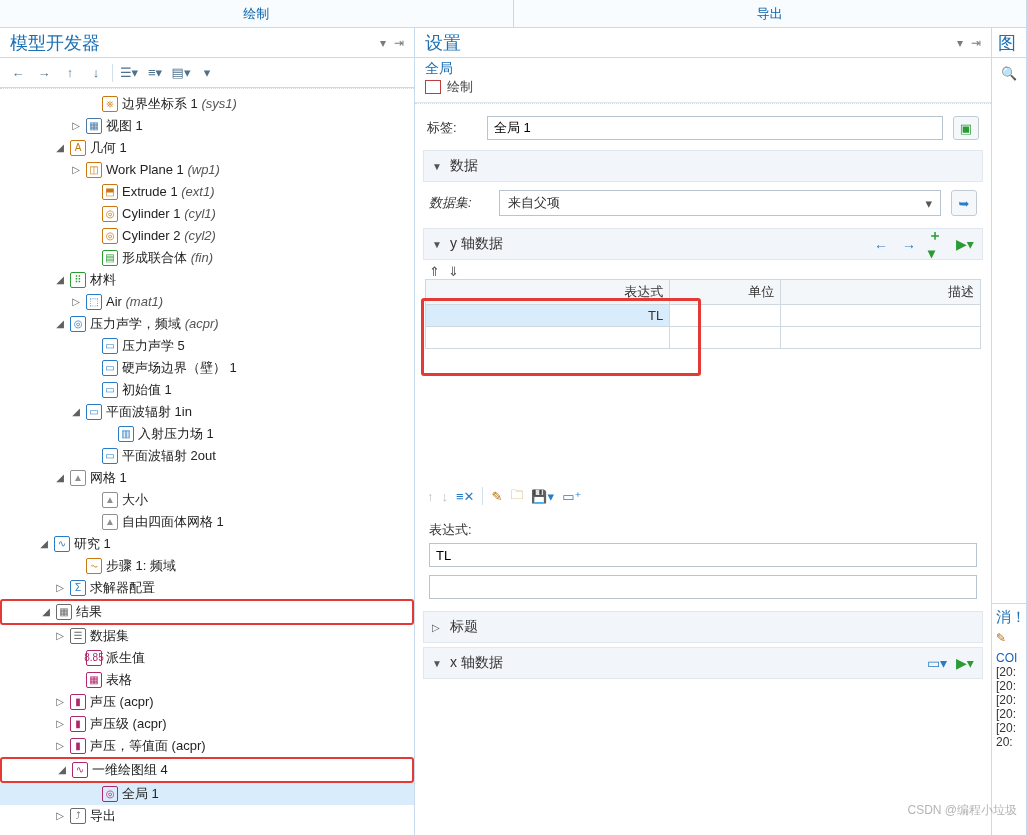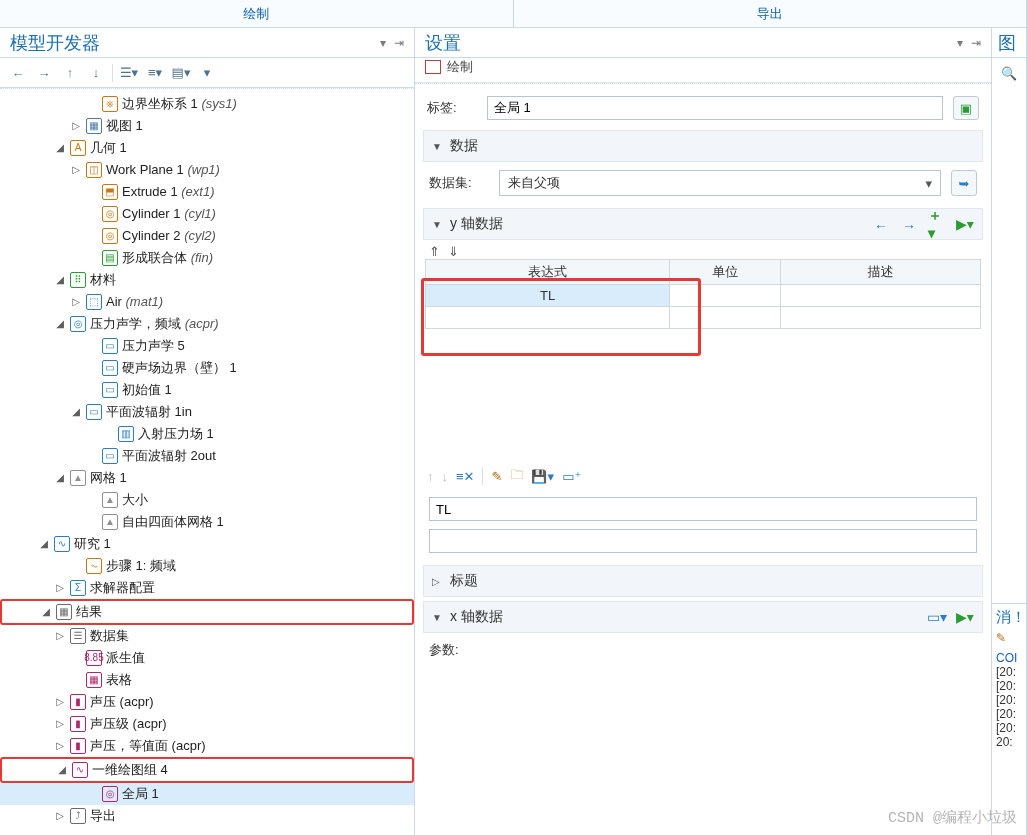--- a/index.html
+++ b/index.html
@@ -92,21 +92,21 @@
   .section-head .twisty { width:12px; color:#555; font-size:10px; }
   .section-head .right { margin-left:auto; display:flex; gap:10px; align-items:center; }
   .icbtn { width:18px;height:18px; display:flex; align-items:center; justify-content:center; cursor:pointer; }
   .ic-add { color:#2b9c34; font-weight:bold; }
   .ic-play { color:#2b9c34; }
   .ic-left { color:#2a7cc6; }
   .ic-right { color:#2a7cc6; }
   .ic-del { color:#b4690e; }
   .section-body { padding:8px 8px 12px 8px; }
   .selrow { display:flex; align-items:center; gap:10px; }
-  .selrow .lab { flex:0 0 60px; }
+  .selrow .lab { flex:0 0 60px;font-style:italic; }
   .selrow .sel {
     flex:1; height:26px; border:1px solid #b8c4d0; display:flex; align-items:center;
     justify-content:space-between; padding:0 8px; background:#fff; cursor:pointer;
   }
   .selrow .sqbtn { width:26px;height:26px;border:1px solid #c2cbd4;border-radius:3px;display:flex;align-items:center;justify-content:center;background:#f5f8fb;cursor:pointer;}
 
   .yrow-arrows { display:flex; gap:8px; padding:4px 8px 0 8px; color:#555; }
 
   
   .tablewrap {
@@ -118,21 +118,21 @@
     top:19px; left:-4px;
     width:280px; height:78px;
     border:3px solid #e53935; border-radius:3px;
     pointer-events:none;
   }
   table.ytbl {
     border-collapse:collapse; width:100%; table-layout:fixed;
     font-size:13px;
   }
   table.ytbl th, table.ytbl td {
-    border:1px solid #cfd7df; padding:3px 6px; height:22px; text-align:center;
+    border:1px solid #cfd7df; padding:3px 6px; height:22px; text-align:right;
     background:#fff; overflow:hidden;
   }
   table.ytbl th { background:#f4f7fa; font-weight:normal; color:#333; }
   table.ytbl td.selcell { background:#d9ecfb; }
   .tablepad { height:130px; border:0px solid #cfd7df; border-top:none; margin:0 4px; }
 
   .tool-strip {
     display:flex; gap:8px; align-items:center; padding:6px 6px; color:#666;
   }
   .tool-strip .vsep { width:1px; height:18px; background:#d2e0eb; }
@@ -151,23 +151,22 @@
   .stripright .sect-icon { height:30px; display:flex; align-items:center; justify-content:center; color:#2a7cc6; }
   .stripright .spacer { flex:1; }
   .stripright .msgbox {
     border-top:1px solid #c9daea; padding:4px 2px 0 4px; font-size:12px; color:#333;
     height:232px; overflow:hidden;
   }
   .stripright .msgbox .msg-title { color:#1b6fb4; font-size:15px; margin-bottom:4px; }
   .stripright .msgbox .lnk { color:#1762bd; }
 
   .watermark {
-    position:fixed; bottom:8px; right:10px; color:rgba(130,130,130,.6); font-size:15px;
+    position:fixed; bottom:16px; right:10px; color:rgba(130,130,130,.6); font-size:12px;
     pointer-events:none;
-    font-family:Liberation Mono, monospace;
   }
 </style>
 </head>
 <body>
 
 <div class="wrap">
 
   <div class="topbar">
     <div class="tab">绘制</div>
     <div class="tab">导出</div>
@@ -364,20 +363,21 @@
     </div>
 
     <div class="rightpanel">
       <div class="rp-header">
         <span>设置</span>
         <span class="hdr-actions" style="display:flex;gap:8px;color:#7a7a7a;font-size:12px;">
           <span>▾</span>
           <span>⇥</span>
         </span>
       </div>
+      <div class="rp-sub">全局</div>
       <div class="rp-plotline">
         <span class="pic"></span>
         <span>绘制</span>
       </div>
 
       <div class="rp-inner">
 
         <div class="labrow">
           <span class="lab">标签:</span>
           <input type="text" value="全局 1" style="">
@@ -451,42 +451,40 @@
           <span style="color:#bbb;">↓</span>
           <span style="color:#2a7cc6;">≡✕</span>
           <span class="vsep"></span>
           <span class="ic-del">✎</span>
           <span style="color:#caa14a;">🗀</span>
           <span style="color:#2a7cc6;">💾▾</span>
           <span style="color:#2a7cc6;">▭⁺</span>
         </div>
 
         <div class="fldblock">
+          <div class="flab">表达式:</div>
           <input type="text" value="TL" style="">
         </div>
         <div class="fldblock">
           <input type="text" value="" style="">
         </div>
 
         <div style="height:8px"></div>
         <div class="section-head">
           <span class="twisty">▷</span>
           <span>标题</span>
         </div>
 
         <div class="section-head" style="margin-top:4px;">
           <span class="twisty">▼</span>
           <span>x 轴数据</span>
           <span class="right">
             <span class="icbtn" style="color:#2a7cc6;">▭▾</span>
             <span class="icbtn ic-play">▶▾</span>
           </span>
-        </div>
-        <div class="section-body">
-          <span>参数:</span>
         </div>
       </div>
     </div>
 
     <div class="stripright">
       <div class="sect-top">图</div>
       <div class="sect-icon">🔍</div>
       <div class="spacer"></div>
       <div class="msgbox">
         <div class="msg-title">消！</div>

